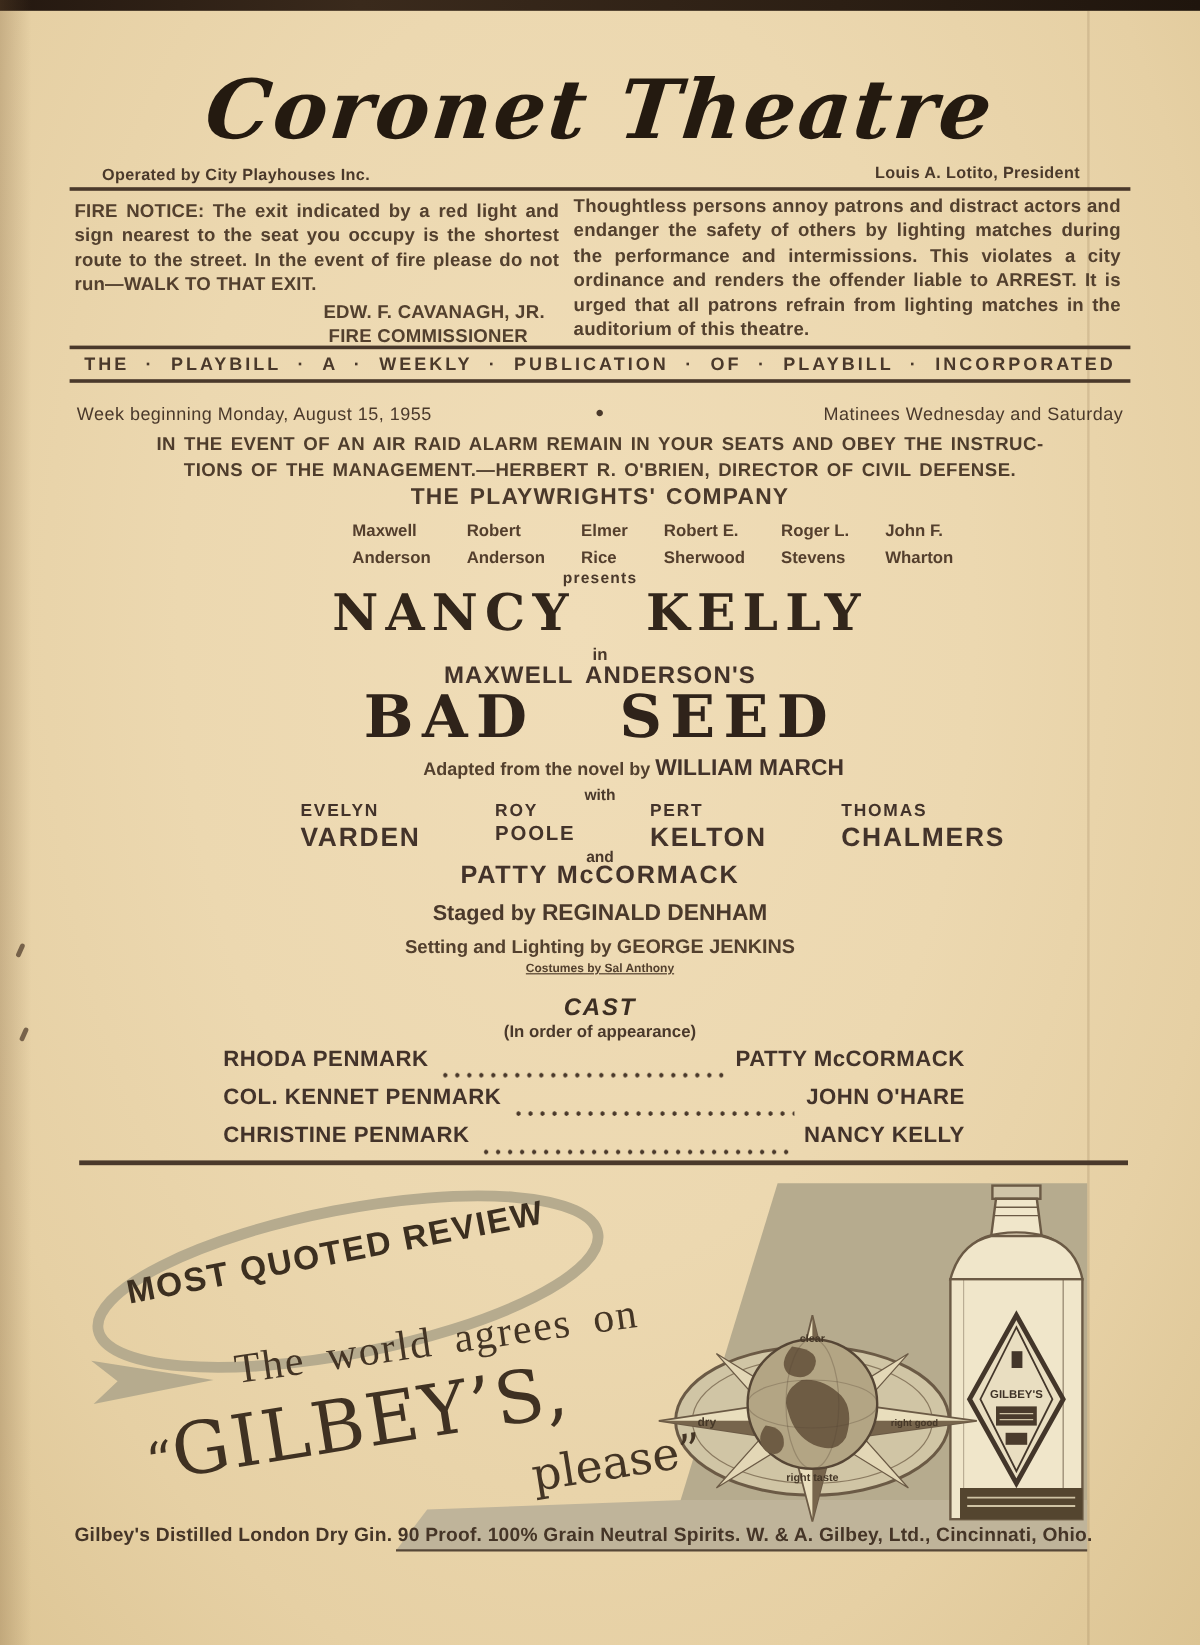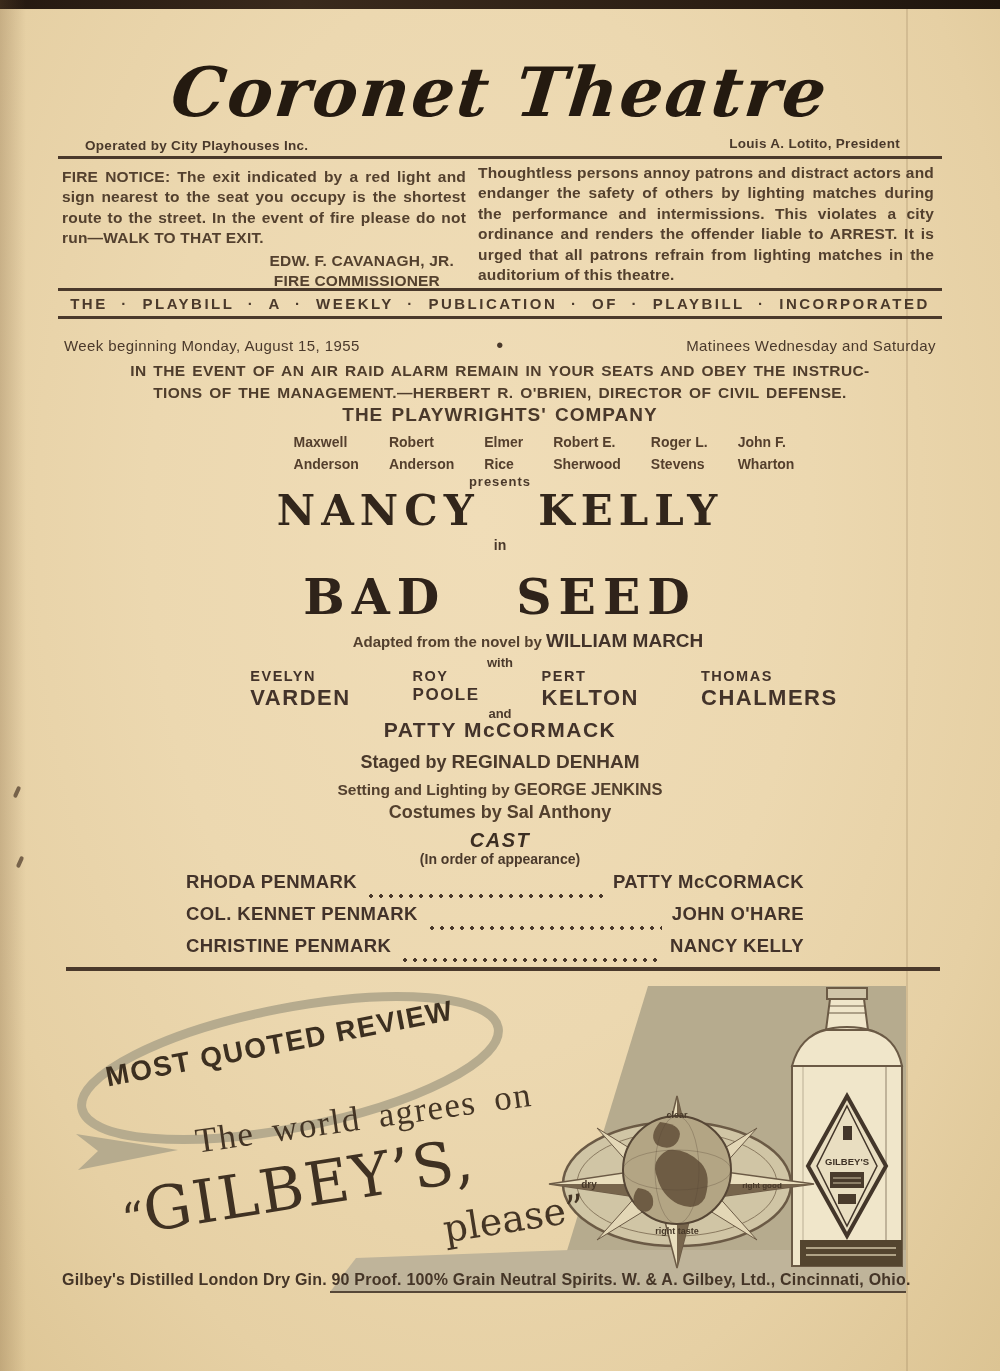--- a/index.html
+++ b/index.html
@@ -95,20 +95,21 @@
       </div>
     <div>
         <div>John F.</div>
         <div>Wharton</div>
       </div>
   </div>
 
   <div class="abs ctr" style="top:474px;font-size:13px;font-weight:bold;letter-spacing:1px;">presents</div>
   <div class="abs ctr slab" style="top:486px;font-size:42px;font-weight:bold;letter-spacing:6px;word-spacing:38px;color:#32261b;">NANCY KELLY</div>
   <div class="abs ctr" style="top:537px;font-size:14px;font-weight:bold;">in</div>
+  <div class="abs ctr" style="top:552px;font-size:20px;font-weight:bold;letter-spacing:1px;word-spacing:4px;color:#43332a;">MAXWELL ANDERSON'S</div>
   <div class="abs ctr slab" style="top:568px;font-size:49px;font-weight:bold;letter-spacing:7px;word-spacing:46px;color:#2f231a;">BAD SEED</div>
   <div class="abs ctr" style="top:630px;font-size:15px;font-weight:bold;color:#53402e;padding-left:28px;">
     <span>Adapted from the novel by</span>
     <span style="font-size:19px;color:#43332a;">WILLIAM MARCH</span>
   </div>
   <div class="abs ctr" style="top:655px;font-size:13px;font-weight:bold;">with</div>
   <div class="abs ctr cols" style="top:668px;gap:62px;line-height:1.2;color:#43332a;">
     <div>
         <div style="font-size:14.5px;font-weight:bold;letter-spacing:1.5px;">EVELYN</div>
         <div style="font-size:22px;font-weight:bold;letter-spacing:1.5px;">VARDEN</div>
@@ -128,21 +129,21 @@
   </div>
   <div class="abs ctr" style="top:706px;font-size:13px;font-weight:bold;">and</div>
   <div class="abs ctr" style="top:718px;font-size:21px;font-weight:bold;letter-spacing:1.5px;color:#43332a;">PATTY McCORMACK</div>
 
   <div class="abs ctr" style="top:751px;font-size:18px;font-weight:bold;color:#4a392b;">
     <span>Staged by</span> <span style="font-size:19px;">REGINALD DENHAM</span>
   </div>
   <div class="abs ctr" style="top:780px;font-size:15.5px;font-weight:bold;color:#53402e;">
     <span>Setting and Lighting by</span> <span style="font-size:16.5px;">GEORGE JENKINS</span>
   </div>
-  <div class="abs ctr" style="top:802px;font-size:18px;font-weight:bold;color:#53402e;">Costumes by Sal Anthony</div>
+  <div class="abs ctr" style="top:802px;font-size:10px;font-weight:bold;color:#53402e;text-decoration:underline;">Costumes by Sal Anthony</div>
 
   <div class="abs ctr" style="top:829px;font-size:20px;font-weight:bold;font-style:italic;letter-spacing:1.5px;color:#3c2e22;">CAST</div>
   <div class="abs ctr" style="top:851px;font-size:14px;font-weight:bold;">(In order of appearance)</div>
   <div class="abs" style="left:186px;top:871px;width:618px;">
     <div class="cast-row">
       <span>RHODA PENMARK</span>
         <span class="dots"></span>
         <span>PATTY McCORMACK</span>
     </div>
     <div class="cast-row">

